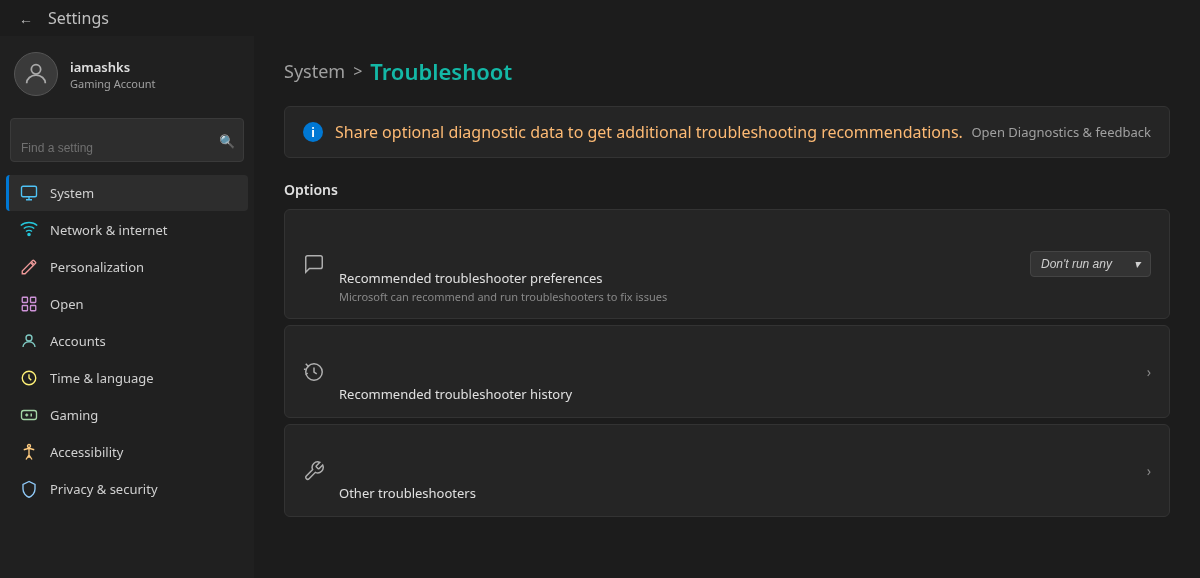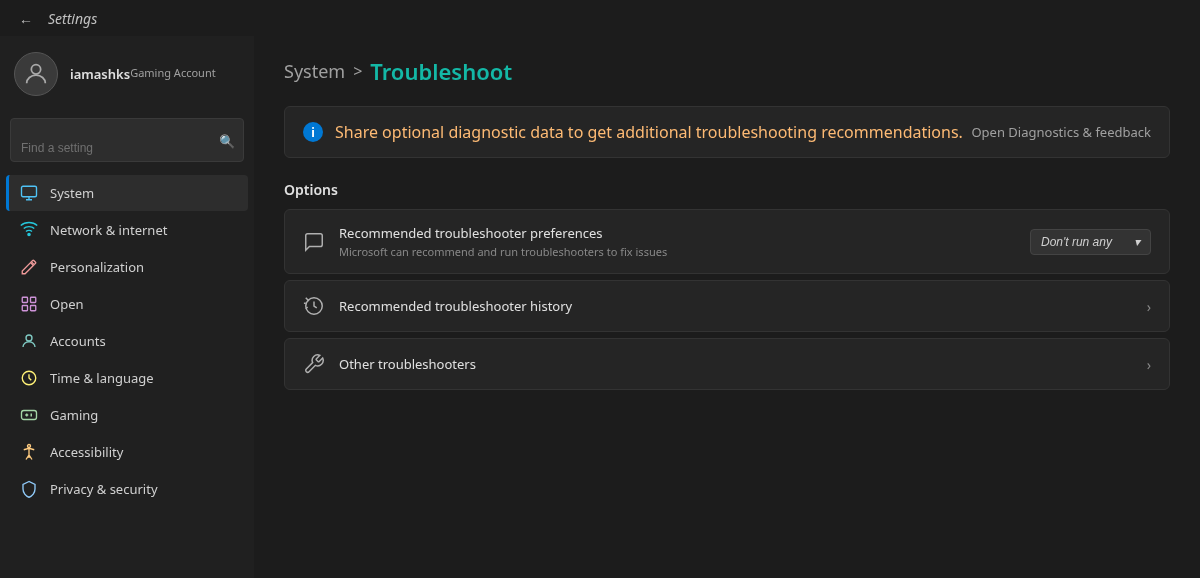--- a/index.html
+++ b/index.html
@@ -28,23 +28,22 @@
       height: 24px;
       display: flex;
       align-items: center;
       justify-content: center;
       color: #c0c0c0;
       cursor: pointer;
       font-size: 14px;
       margin-right: 10px;
     }
     .title-bar-title {
-      font-size: 14px;
+      font-size: 16px;
       color: #c0c0c0;
-      font-style: italic;
     }
 
     
     .main-layout {
       display: flex;
       flex: 1;
       overflow: hidden;
     }
 
     
@@ -80,21 +79,21 @@
       flex-shrink: 0;
       border: 1px solid #555;
     }
     .user-avatar svg {
       width: 28px;
       height: 28px;
       color: #aaa;
     }
     .user-info {
       display: flex;
-      flex-direction: row;
+      flex-direction: column;
     }
     .user-name {
       font-size: 13px;
       font-weight: 600;
       color: #e0e0e0;
     }
     .user-type {
       font-size: 11px;
       color: #a0a0a0;
     }
@@ -254,20 +253,21 @@
       align-items: center;
       justify-content: center;
       color: #b0b0b0;
       flex-shrink: 0;
       font-size: 18px;
     }
     .option-text-block {
       display: flex;
       flex-direction: column;
       gap: 2px;
+      margin-top: 45px;
     }
     .option-title-text {
       font-size: 13px;
       color: #e0e0e0;
     }
     .option-subtitle {
       font-size: 11px;
       color: #888;
     }
     .option-right {

